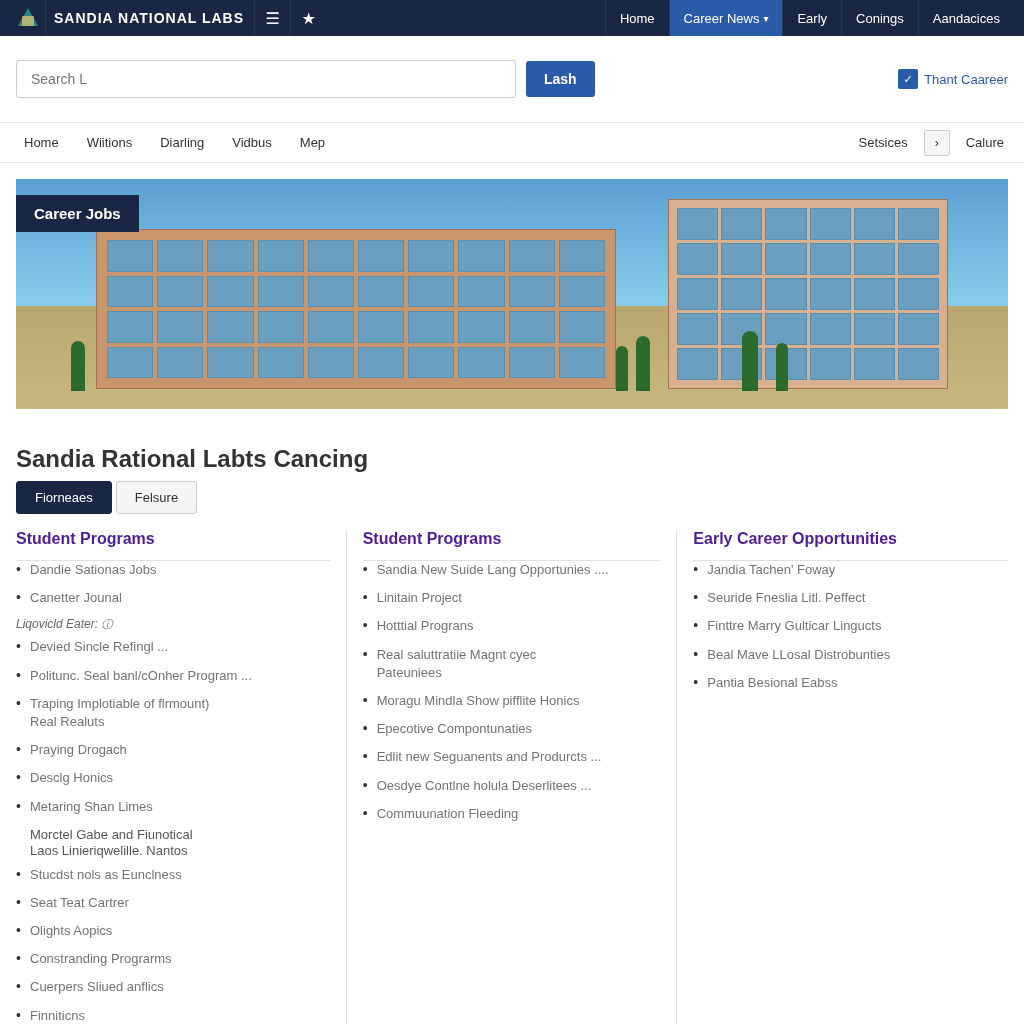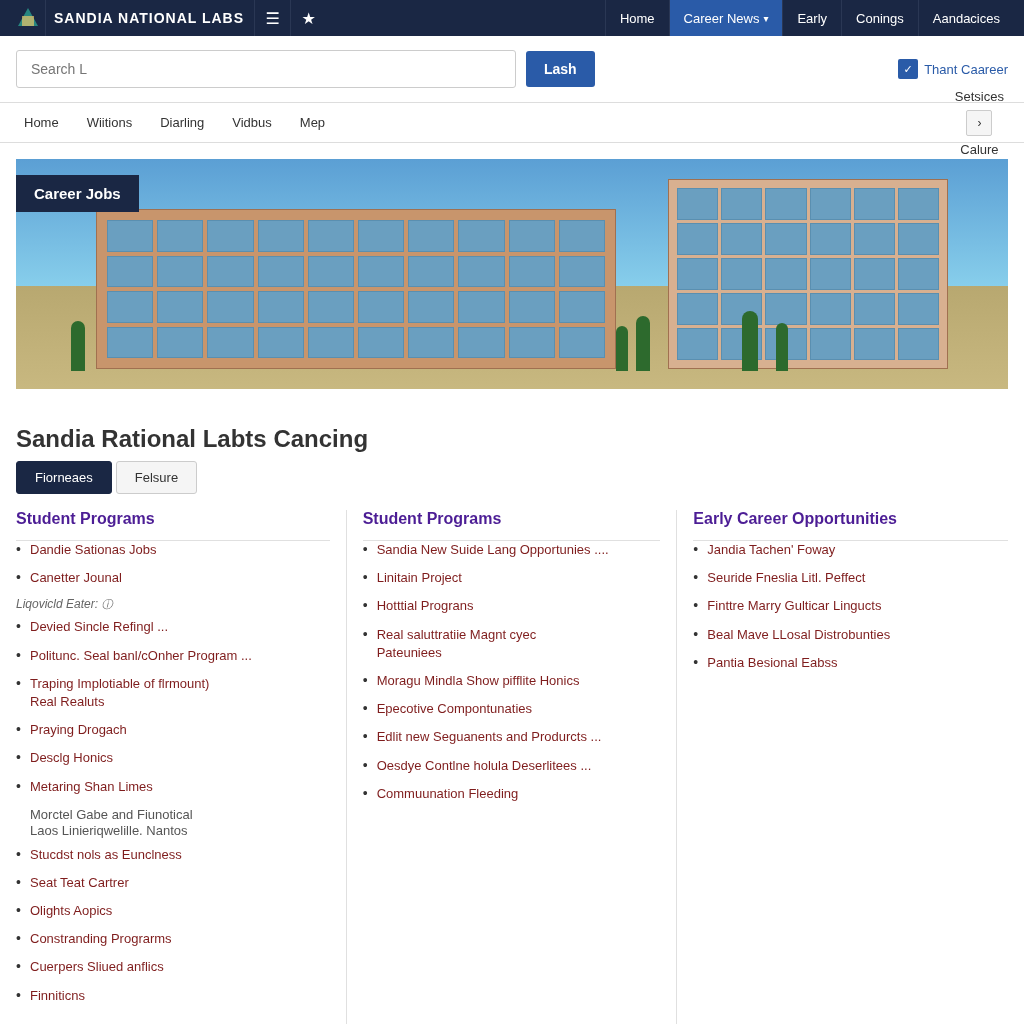--- a/index.html
+++ b/index.html
@@ -67,21 +67,21 @@
     .top-nav-links a.active { background: #2a5ba8; }
     .career-news-link {
       display: flex;
       align-items: center;
       gap: 4px;
     }
     .dropdown-arrow { font-size: 10px; }
 
     
     .search-bar {
-      padding: 14px 16px;
+      padding: 24px 16px;
       display: flex;
       align-items: center;
       gap: 10px;
       border-bottom: 1px solid #ddd;
       background: #fff;
     }
     .search-input {
       flex: 1;
       max-width: 500px;
       padding: 10px 14px;
@@ -137,21 +137,20 @@
       height: 40px;
       display: flex;
       align-items: center;
       font-size: 13px;
     }
     .secondary-nav-right {
       margin-left: auto;
       display: flex;
       align-items: center;
       gap: 6px;
-      flex-direction: column;
     }
     .nav-arrow-btn {
       width: 26px;
       height: 26px;
       border: 1px solid #ccc;
       background: #f5f5f5;
       display: flex;
       align-items: center;
       justify-content: center;
       cursor: pointer;
@@ -299,21 +298,21 @@
       padding-left: 14px;
       position: relative;
     }
     .col ul li::before {
       content: '•';
       position: absolute;
       left: 0;
       color: #333;
     }
     .col ul li a {
-      color: #7f1d1d;
+      color: #737373;
       text-decoration: none;
       font-size: 13px;
       line-height: 1.4;
     }
     .subgroup-label {
       font-size: 12px;
       color: #666;
       margin: 10px 0 6px;
       font-style: italic;
     }

